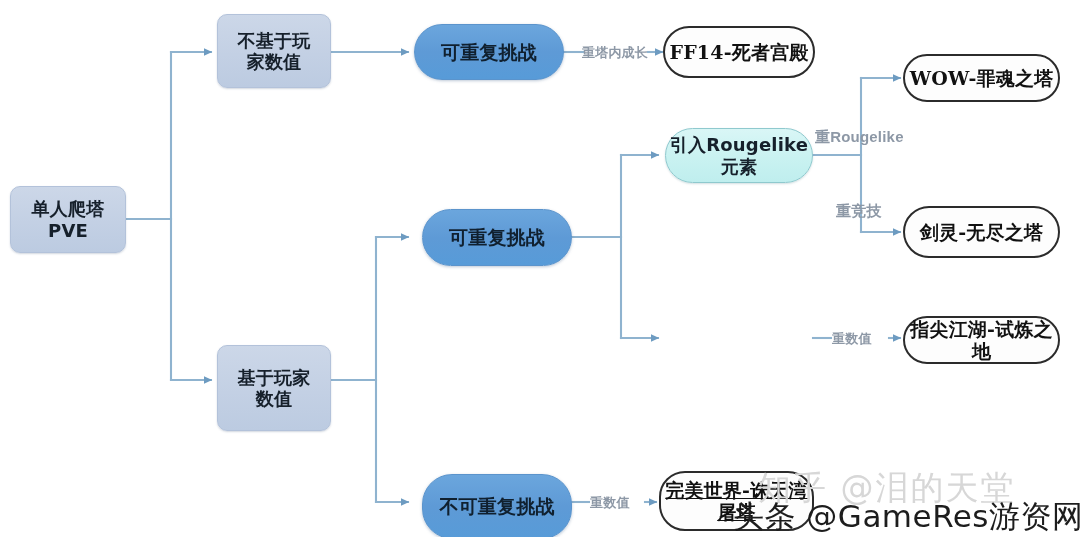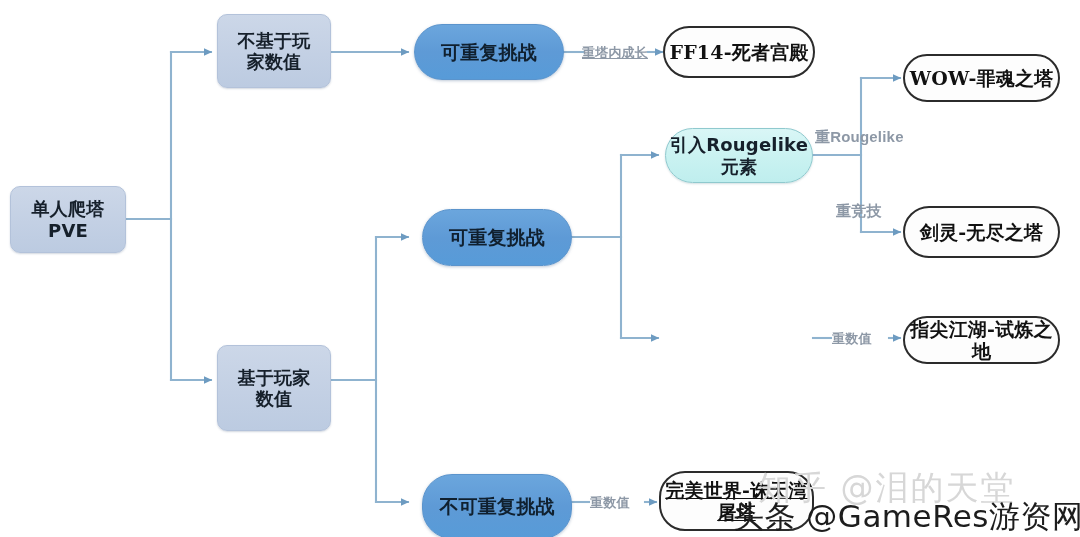--- a/index.html
+++ b/index.html
@@ -197,21 +197,21 @@
   </div>
 
   <div class="node leaf" style="left:903px; top:316px; width:157px; height:48px;">
     <span>指尖江湖-试炼之<br>地</span>
   </div>
 
   <div class="node leaf" style="left:659px; top:471px; width:155px; height:60px;text-decoration:underline;">
     <span>完美世界-诛天湾<br>屠塔</span>
   </div>
 
-  <div class="edge-label" style="left:582px; top:44px;text-decoration:underline;">重塔内成长</div>
+  <div class="edge-label" style="left:582px; top:44px;">重塔内成长</div>
 
   <div class="edge-label serifish" style="left:815px; top:108px; font-size:15px;">重Rougelike</div>
 
   <div class="edge-label serifish" style="left:836px; top:182px; font-size:15px;">重竞技</div>
 
   <div class="edge-label" style="left:832px; top:330px;">重数值</div>
 
   <div class="edge-label" style="left:590px; top:494px;">重数值</div>
 
   <div class="watermark faint" style="left:758px; top:466px;">知乎 @泪的天堂</div>

